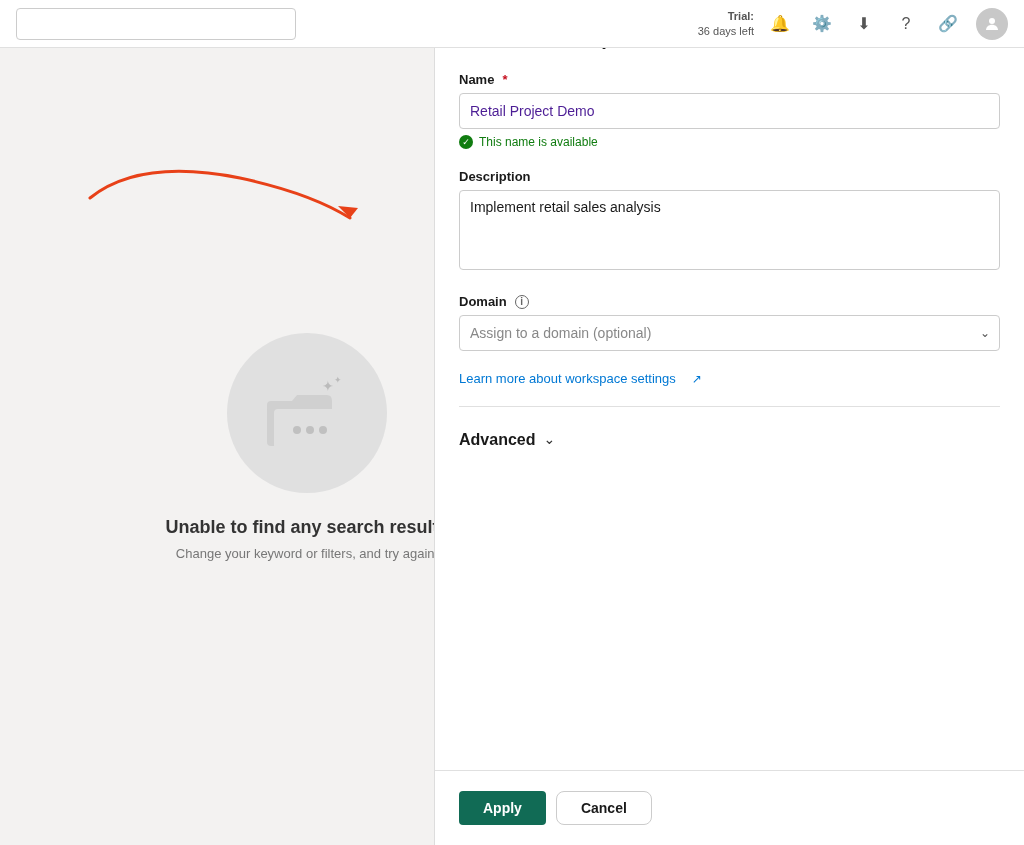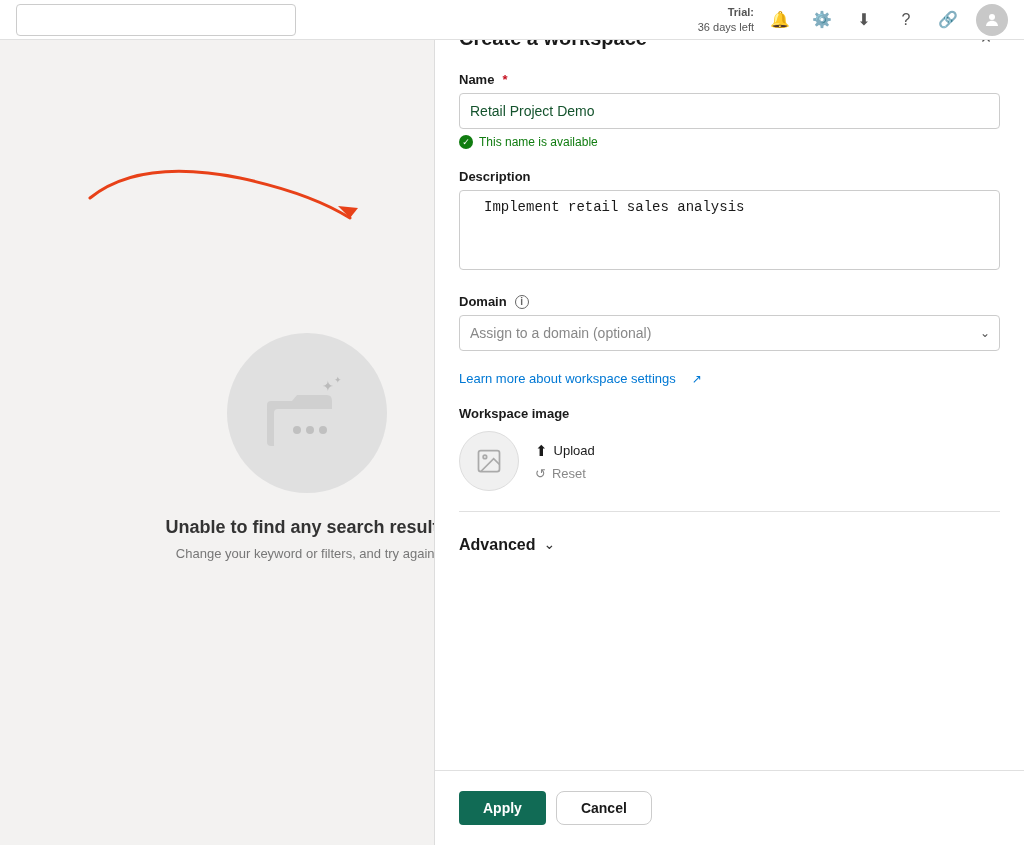--- a/index.html
+++ b/index.html
@@ -9,21 +9,21 @@
       width: 1024px;
       height: 845px;
       overflow: hidden;
       position: relative;
     }
 
     
     .top-bar {
       position: absolute;
       top: 0; left: 0; right: 0;
-      height: 40px;
+      height: 48px;
       background: #fff;
       display: flex;
       align-items: center;
       justify-content: flex-end;
       padding: 0 16px;
       border-bottom: 1px solid #e0e0e0;
       z-index: 1;
     }
     .top-bar-left {
       flex: 1;
@@ -208,21 +208,21 @@
       cursor: pointer;
     }
 
     .form-input {
       width: 100%;
       height: 36px;
       border: 1px solid #ccc;
       border-radius: 4px;
       padding: 0 10px;
       font-size: 14px;
-      color: #14532d;
+      color: #4c1d95;
       outline: none;
     }
 
     .name-available {
       display: flex;
       align-items: center;
       gap: 6px;
       margin-top: 6px;
       font-size: 12px;
       color: #107c10;
@@ -238,26 +238,26 @@
       color: #fff;
       font-size: 9px;
       flex-shrink: 0;
     }
 
     .form-textarea {
       width: 100%;
       height: 80px;
       border: 1px solid #ccc;
       border-radius: 4px;
-      padding: 8px 24px;
+      padding: 8px 10px;
       font-size: 14px;
       color: #1a1a1a;
       outline: none;
       resize: none;
-      font-family: Liberation Mono, monospace;
+      font-family: Liberation Sans, sans-serif;
     }
 
     .select-wrapper {
       position: relative;
     }
     .form-select {
       width: 100%;
       height: 36px;
       border: 1px solid #ccc;
       border-radius: 4px;
@@ -495,42 +495,20 @@
         </select>
         <span class="select-chevron">⌄</span>
       </div>
     </div>
 
     <a href="#" class="learn-more-link">
       <span>Learn more about workspace settings</span>
       <span class="external-link-icon">↗</span>
     </a>
 
-    <div class="workspace-image-section">
-      <div class="workspace-image-label">Workspace image</div>
-      <div class="image-upload-row">
-        <div class="image-preview">
-          <svg width="28" height="28" viewBox="0 0 24 24" fill="none" stroke="#aaa" stroke-width="1.5">
-            <rect x="3" y="3" width="18" height="18" rx="2"></rect>
-            <circle cx="8.5" cy="8.5" r="1.5"></circle>
-            <path d="M21 15l-5-5L5 21"></path>
-          </svg>
-        </div>
-        <div class="image-actions">
-          <button class="upload-btn">
-            <span style="font-size:15px;">⬆</span>
-            <span>Upload</span>
-          </button>
-          <button class="reset-btn">
-            <span style="font-size:13px;">↺</span>
-            <span>Reset</span>
-          </button>
-        </div>
-      </div>
-    </div>
 
     <hr class="divider">
 
     <div class="advanced-section">
       <span class="advanced-label">Advanced</span>
       <span class="chevron-down">⌄</span>
     </div>
 
   </div>
 

